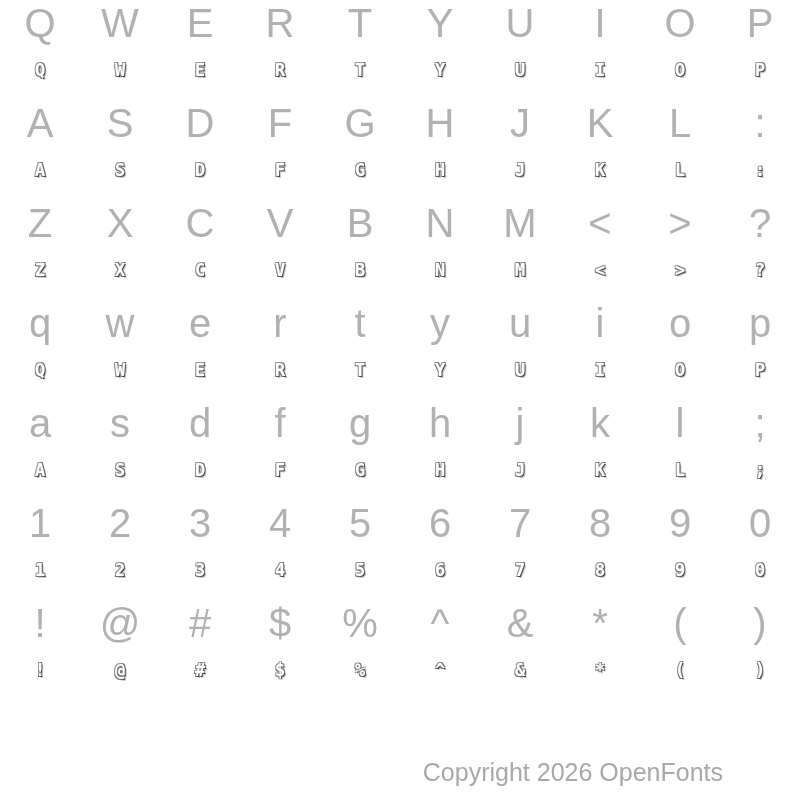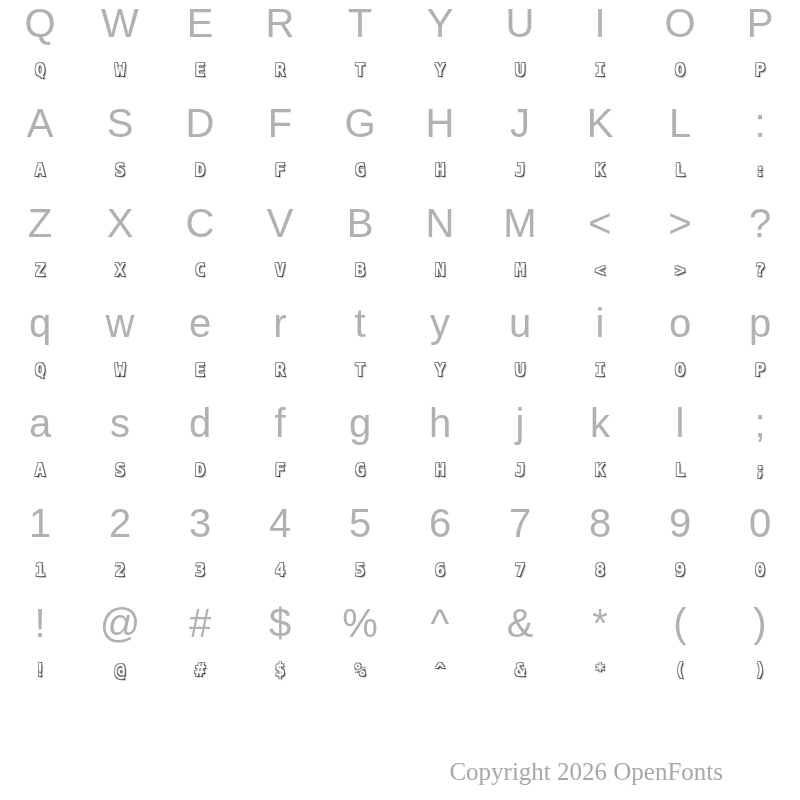--- a/index.html
+++ b/index.html
@@ -47,21 +47,21 @@
        1px  1px 0 #3c3c3c,
        2px  2px 0 #c9c9c9;
   }
   .footer {
     box-sizing: border-box;
     width: 800px;
     height: 100px;
     padding-top: 58px;
     padding-right: 77px;
     text-align: right;
-    font-family: Liberation Serif, serif;
+    font-family: Liberation Sans, sans-serif;
     font-size: 25px;
     color: #a8a8a8;
   }
 </style>
 </head>
 <body>
 
 <div class="specimen" id="specimen">
     <div class="char-row ref">
       <span class="cell">Q</span>

